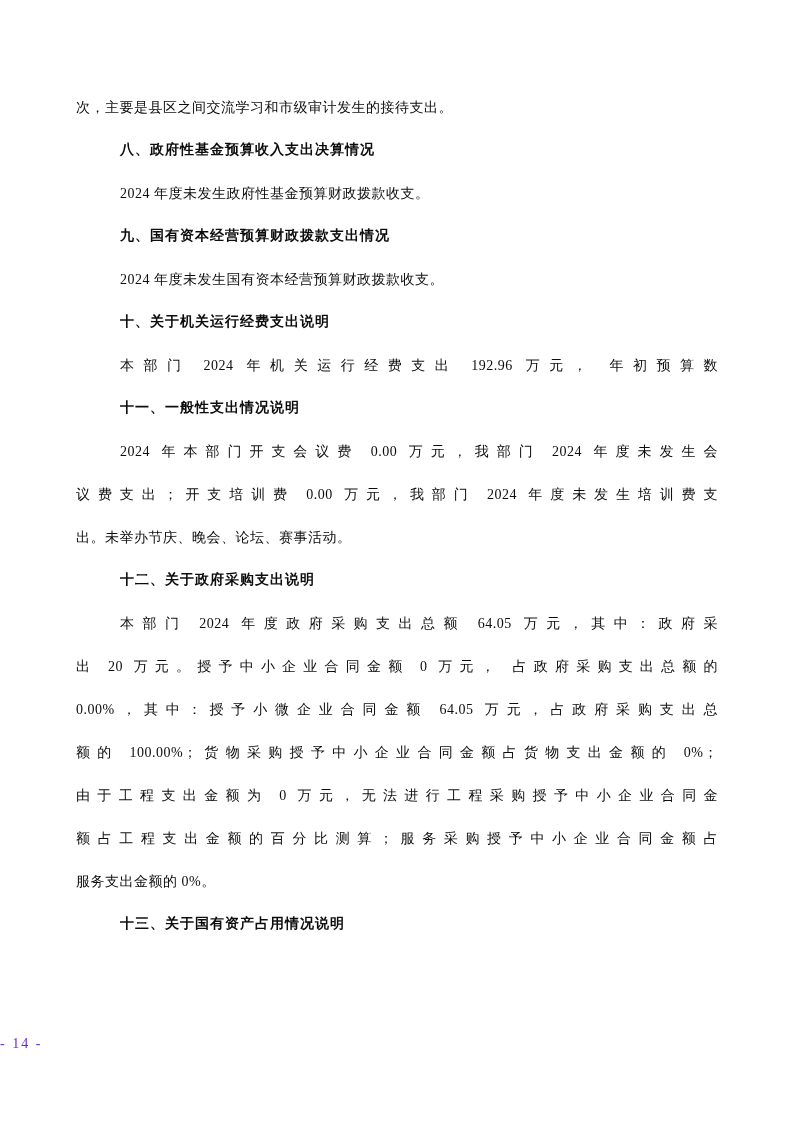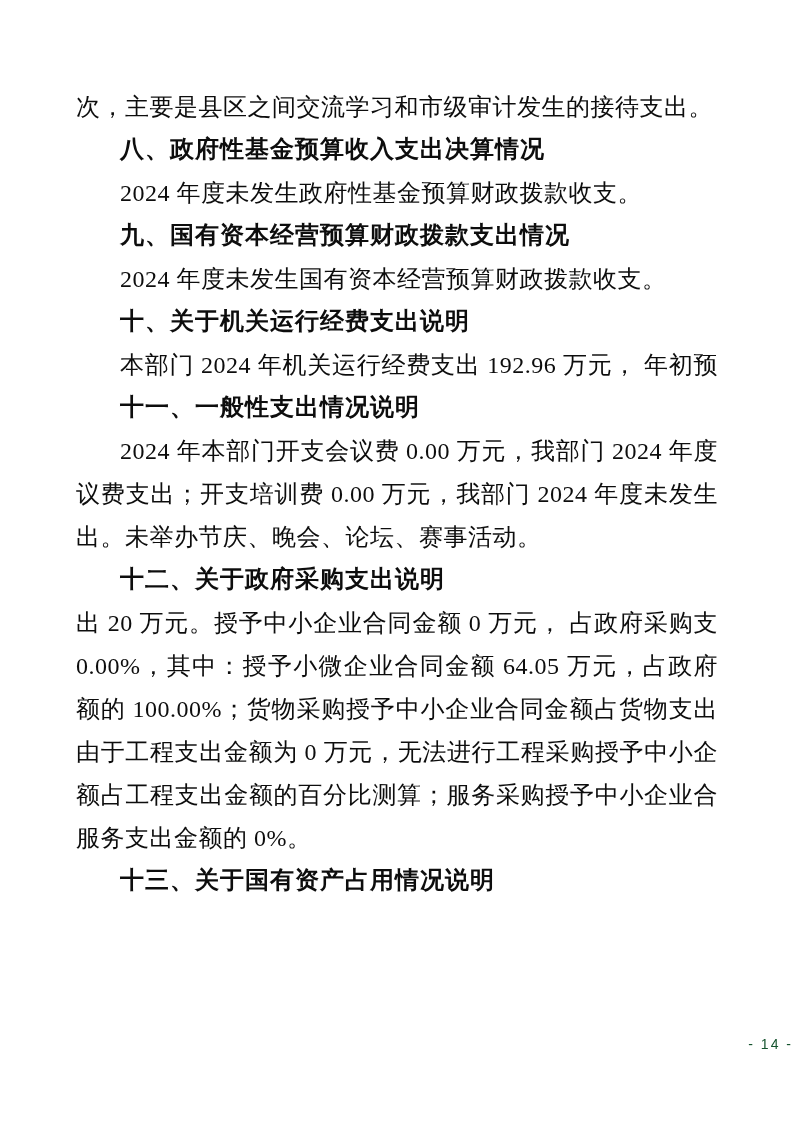--- a/index.html
+++ b/index.html
@@ -22,21 +22,21 @@
   }
   .content {
     position: absolute;
     left: 76px;
     right: 75px;
     top: 86px;
   }
   .line, .heading {
     height: 43px;
     line-height: 43px;
-    font-size: 24px;
+    font-size: 14px;
     letter-spacing: 0.5px;
     overflow: hidden;
     white-space: nowrap;
   }
   .line.fill {
     white-space: normal;
     text-align: justify;
     text-align-last: justify;
     text-justify: inter-character;
   }
@@ -46,44 +46,45 @@
   .heading {
     font-family: Liberation Mono, monospace;
     font-weight: bold;
     letter-spacing: 1px;
   }
   .footer {
     position: absolute;
     left: 0;
     right: 0;
     top: 1036px;
-    text-align: right;
+    text-align: left;
     font-size: 14px;
     letter-spacing: 2px;
-    font-family: Liberation Sans, sans-serif;
-    color: #14532d;
+    font-family: Liberation Serif, serif;
+    color: #6d28d9;
   }
 </style>
 </head>
 <body>
 
 <div class="page">
   <div class="content">
       <div class="line last">次，主要是县区之间交流学习和市级审计发生的接待支出。</div>
       <div class="heading">八、政府性基金预算收入支出决算情况</div>
       <div class="line last indent">2024 年度未发生政府性基金预算财政拨款收支。</div>
       <div class="heading">九、国有资本经营预算财政拨款支出情况</div>
       <div class="line last indent">2024 年度未发生国有资本经营预算财政拨款收支。</div>
       <div class="heading">十、关于机关运行经费支出说明</div>
       <div class="line fill indent">本部门 2024 年机关运行经费支出 192.96 万元， 年初预算数</div>
       <div class="heading">十一、一般性支出情况说明</div>
       <div class="line fill indent">2024 年本部门开支会议费 0.00 万元，我部门 2024 年度未发生会</div>
       <div class="line fill">议费支出；开支培训费 0.00 万元，我部门 2024 年度未发生培训费支</div>
       <div class="line last">出。未举办节庆、晚会、论坛、赛事活动。</div>
       <div class="heading">十二、关于政府采购支出说明</div>
+      <div class="line fill indent">本部门 2024 年度政府采购支出总额 64.05 万元，其中：政府采</div>
       <div class="line fill">出 20 万元。授予中小企业合同金额 0 万元， 占政府采购支出总额的</div>
       <div class="line fill">0.00%，其中：授予小微企业合同金额 64.05 万元，占政府采购支出总</div>
       <div class="line fill">额的 100.00%；货物采购授予中小企业合同金额占货物支出金额的 0%；</div>
       <div class="line fill">由于工程支出金额为 0 万元，无法进行工程采购授予中小企业合同金</div>
       <div class="line fill">额占工程支出金额的百分比测算；服务采购授予中小企业合同金额占</div>
       <div class="line last">服务支出金额的 0%。</div>
       <div class="heading">十三、关于国有资产占用情况说明</div>
     </div>
   <div class="footer">- 14 -</div>
 </div>

